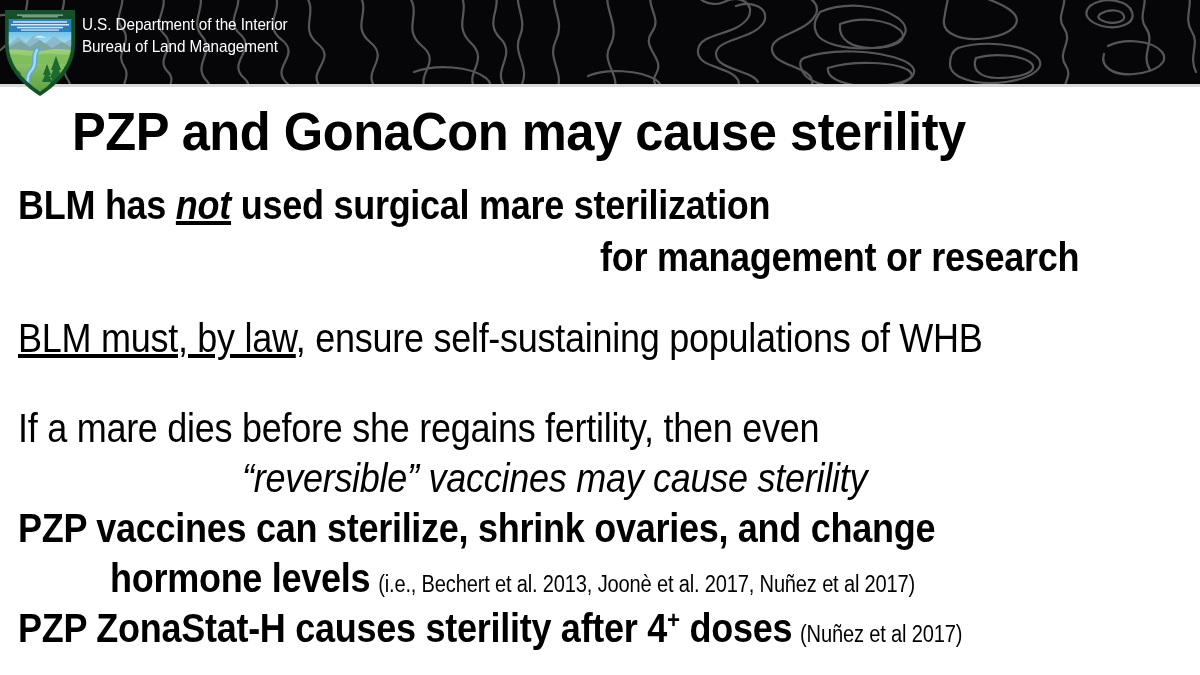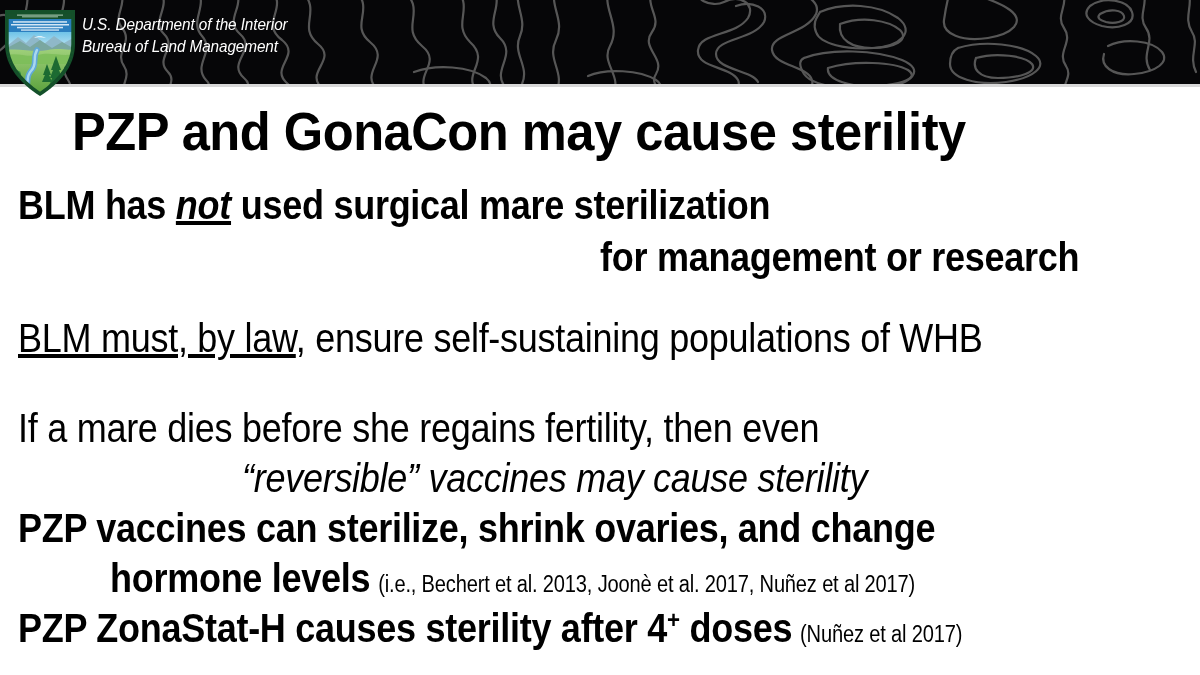--- a/index.html
+++ b/index.html
@@ -17,21 +17,20 @@
   }
 
   
   #header-band {
     position: absolute;
     left: 0; top: 0;
     width: 1200px;
     height: 84px;
     background: #060608;
     overflow: hidden;
-    font-style: italic;
   }
   #topo-svg {
     position: absolute;
     left: 0; top: 0;
     width: 1200px;
     height: 84px;
     display: block;
   }
   #header-rule {
     position: absolute;

